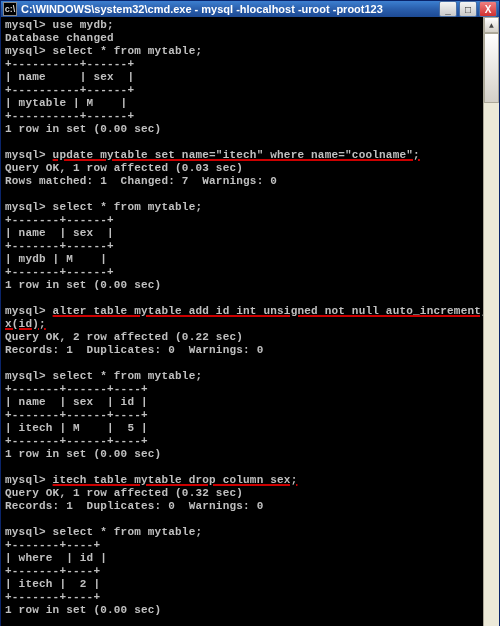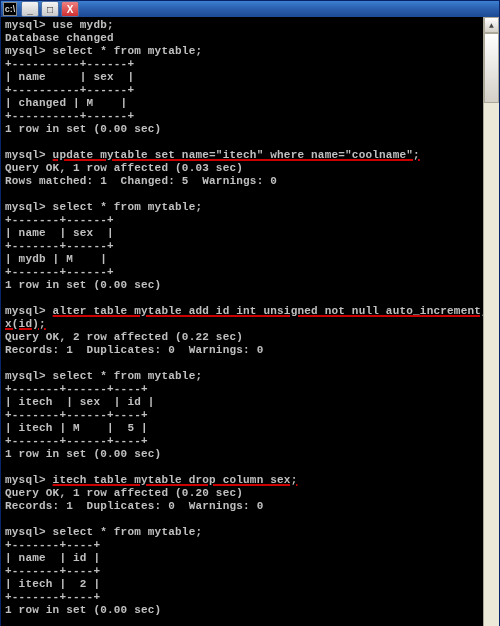--- a/index.html
+++ b/index.html
@@ -102,70 +102,71 @@
   .scrollbar .thumb { position: absolute; left: 0; right: 0; top: 0; height: 70px; }
   .ul { text-decoration: underline; text-decoration-color: #c00; text-decoration-thickness: 1.5px; text-underline-offset: 1px; }
 </style>
 </head>
 <body>
 
 <div class="window">
 
   <div class="titlebar">
     <span class="icon">c:\</span>
+    <span class="title">C:\WINDOWS\system32\cmd.exe - mysql -hlocalhost -uroot -proot123</span>
     <div class="btns">
       <div class="btn">_</div>
       <div class="btn">□</div>
       <div class="btn close">X</div>
     </div>
   </div>
 
   <div class="term-wrap">
     <div class="terminal"><span>mysql&gt; use mydb;</span>
 <span>Database changed</span>
 <span>mysql&gt; select * from mytable;</span>
 <span>+----------+------+</span>
 <span>| name     | sex  |</span>
 <span>+----------+------+</span>
-<span>| changed | M    |</span>
+<span>| mytable | M    |</span>
 <span>+----------+------+</span>
 <span>1 row in set (0.00 sec)</span>
 <span></span>
 <span>mysql&gt; </span><span class="ul">update mytable set name="itech" where name="coolname";</span>
 <span>Query OK, 1 row affected (0.03 sec)</span>
-<span>Rows matched: 1  Changed: 5  Warnings: 0</span>
+<span>Rows matched: 1  Changed: 7  Warnings: 0</span>
 <span></span>
 <span>mysql&gt; select * from mytable;</span>
 <span>+-------+------+</span>
 <span>| name  | sex  |</span>
 <span>+-------+------+</span>
 <span>| mydb | M    |</span>
 <span>+-------+------+</span>
 <span>1 row in set (0.00 sec)</span>
 <span></span>
 <span>mysql&gt; </span><span class="ul">alter table mytable add id int unsigned not null auto_increment, add inde</span>
 <span class="ul">x(id);</span>
 <span>Query OK, 2 row affected (0.22 sec)</span>
 <span>Records: 1  Duplicates: 0  Warnings: 0</span>
 <span></span>
 <span>mysql&gt; select * from mytable;</span>
 <span>+-------+------+----+</span>
-<span>| itech  | sex  | id |</span>
+<span>| name  | sex  | id |</span>
 <span>+-------+------+----+</span>
 <span>| itech | M    |  5 |</span>
 <span>+-------+------+----+</span>
 <span>1 row in set (0.00 sec)</span>
 <span></span>
 <span>mysql&gt; </span><span class="ul">itech table mytable drop column sex;</span>
-<span>Query OK, 1 row affected (0.20 sec)</span>
+<span>Query OK, 1 row affected (0.32 sec)</span>
 <span>Records: 1  Duplicates: 0  Warnings: 0</span>
 <span></span>
 <span>mysql&gt; select * from mytable;</span>
 <span>+-------+----+</span>
-<span>| name  | id |</span>
+<span>| where  | id |</span>
 <span>+-------+----+</span>
 <span>| itech |  2 |</span>
 <span>+-------+----+</span>
 <span>1 row in set (0.00 sec)</span>
 <span></span>
 </div>
 
     <div class="scrollbar">
       <div class="arrow">▲</div>
       <div class="track">

